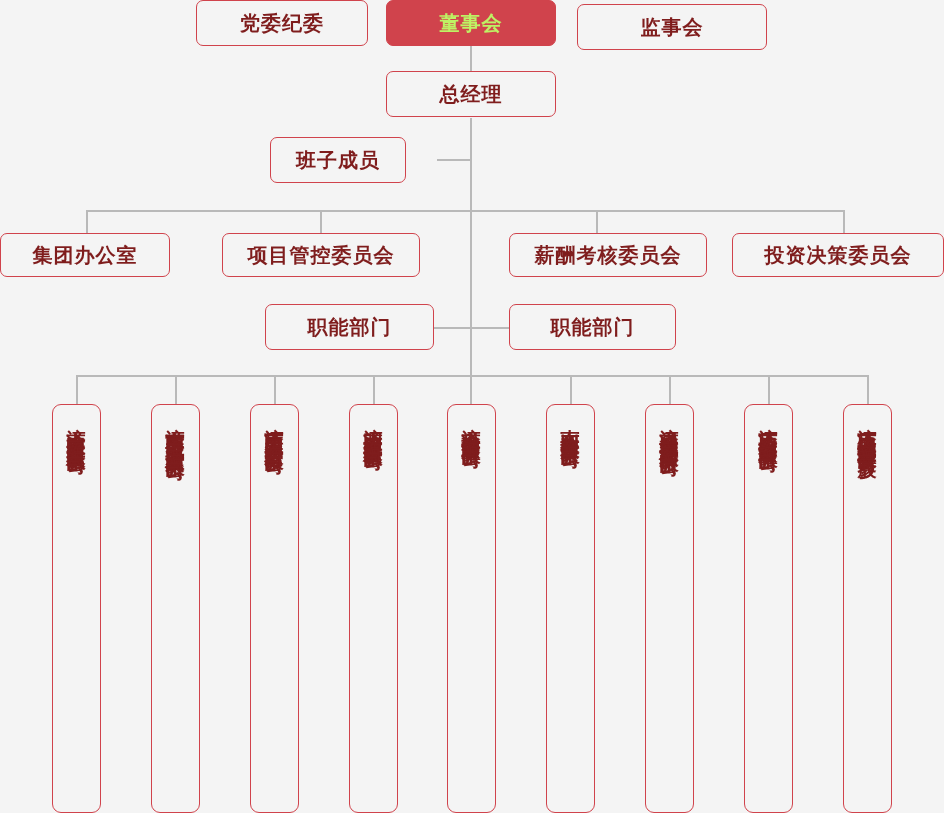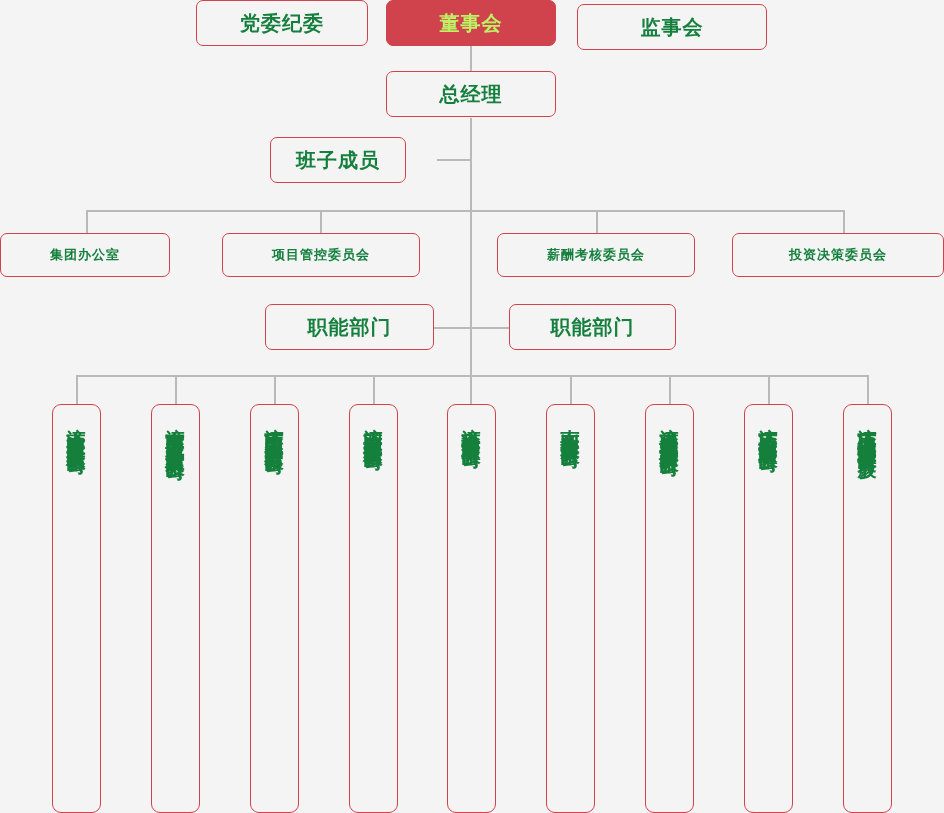--- a/index.html
+++ b/index.html
@@ -29,41 +29,41 @@
   .line.v { width: 2px; }
   .line.h { height: 2px; }
 
   
   .node {
     position: absolute;
     box-sizing: border-box;
     border: 1px solid #d0434c;
     border-radius: 7px;
     background: #f4f4f4;
-    color: #15803d;
+    color: #7f1d1d;
     display: flex;
     align-items: center;
     justify-content: center;
     text-align: center;
     font-weight: bold;
     letter-spacing: 1px;
     line-height: 1.1;
   }
   .node.filled {
     background: #d0434c;
     border-color: #d0434c;
     color: #bef264;
   }
 
   
   .rank-top { height: 46px; font-size: 20px; }
   
   .rank-mid { height: 46px; font-size: 20px; align-items: center; }
   
-  .rank-cmt { height: 44px; font-size: 13px; }
+  .rank-cmt { height: 44px; font-size: 20px; }
 
   
   .node.vertical {
     align-items: flex-start;
     justify-content: center;
     padding-top: 8px;
     border-radius: 9px;
     font-size: 19px;
     letter-spacing: 2px;
   }
@@ -132,21 +132,21 @@
   </div>
 
   <div class="node rank-cmt" style="left:0px; top:233px; width:170px;">
     <span>集团办公室</span>
   </div>
 
   <div class="node rank-cmt" style="left:222px; top:233px; width:198px;">
     <span>项目管控委员会</span>
   </div>
 
-  <div class="node rank-cmt" style="left:497px; top:233px; width:198px;">
+  <div class="node rank-cmt" style="left:509px; top:233px; width:198px;">
     <span>薪酬考核委员会</span>
   </div>
 
   <div class="node rank-cmt" style="left:732px; top:233px; width:212px;">
     <span>投资决策委员会</span>
   </div>
 
   <div class="node rank-mid" style="left:265px; top:304px; width:169px;">
     <span>职能部门</span>
   </div>

